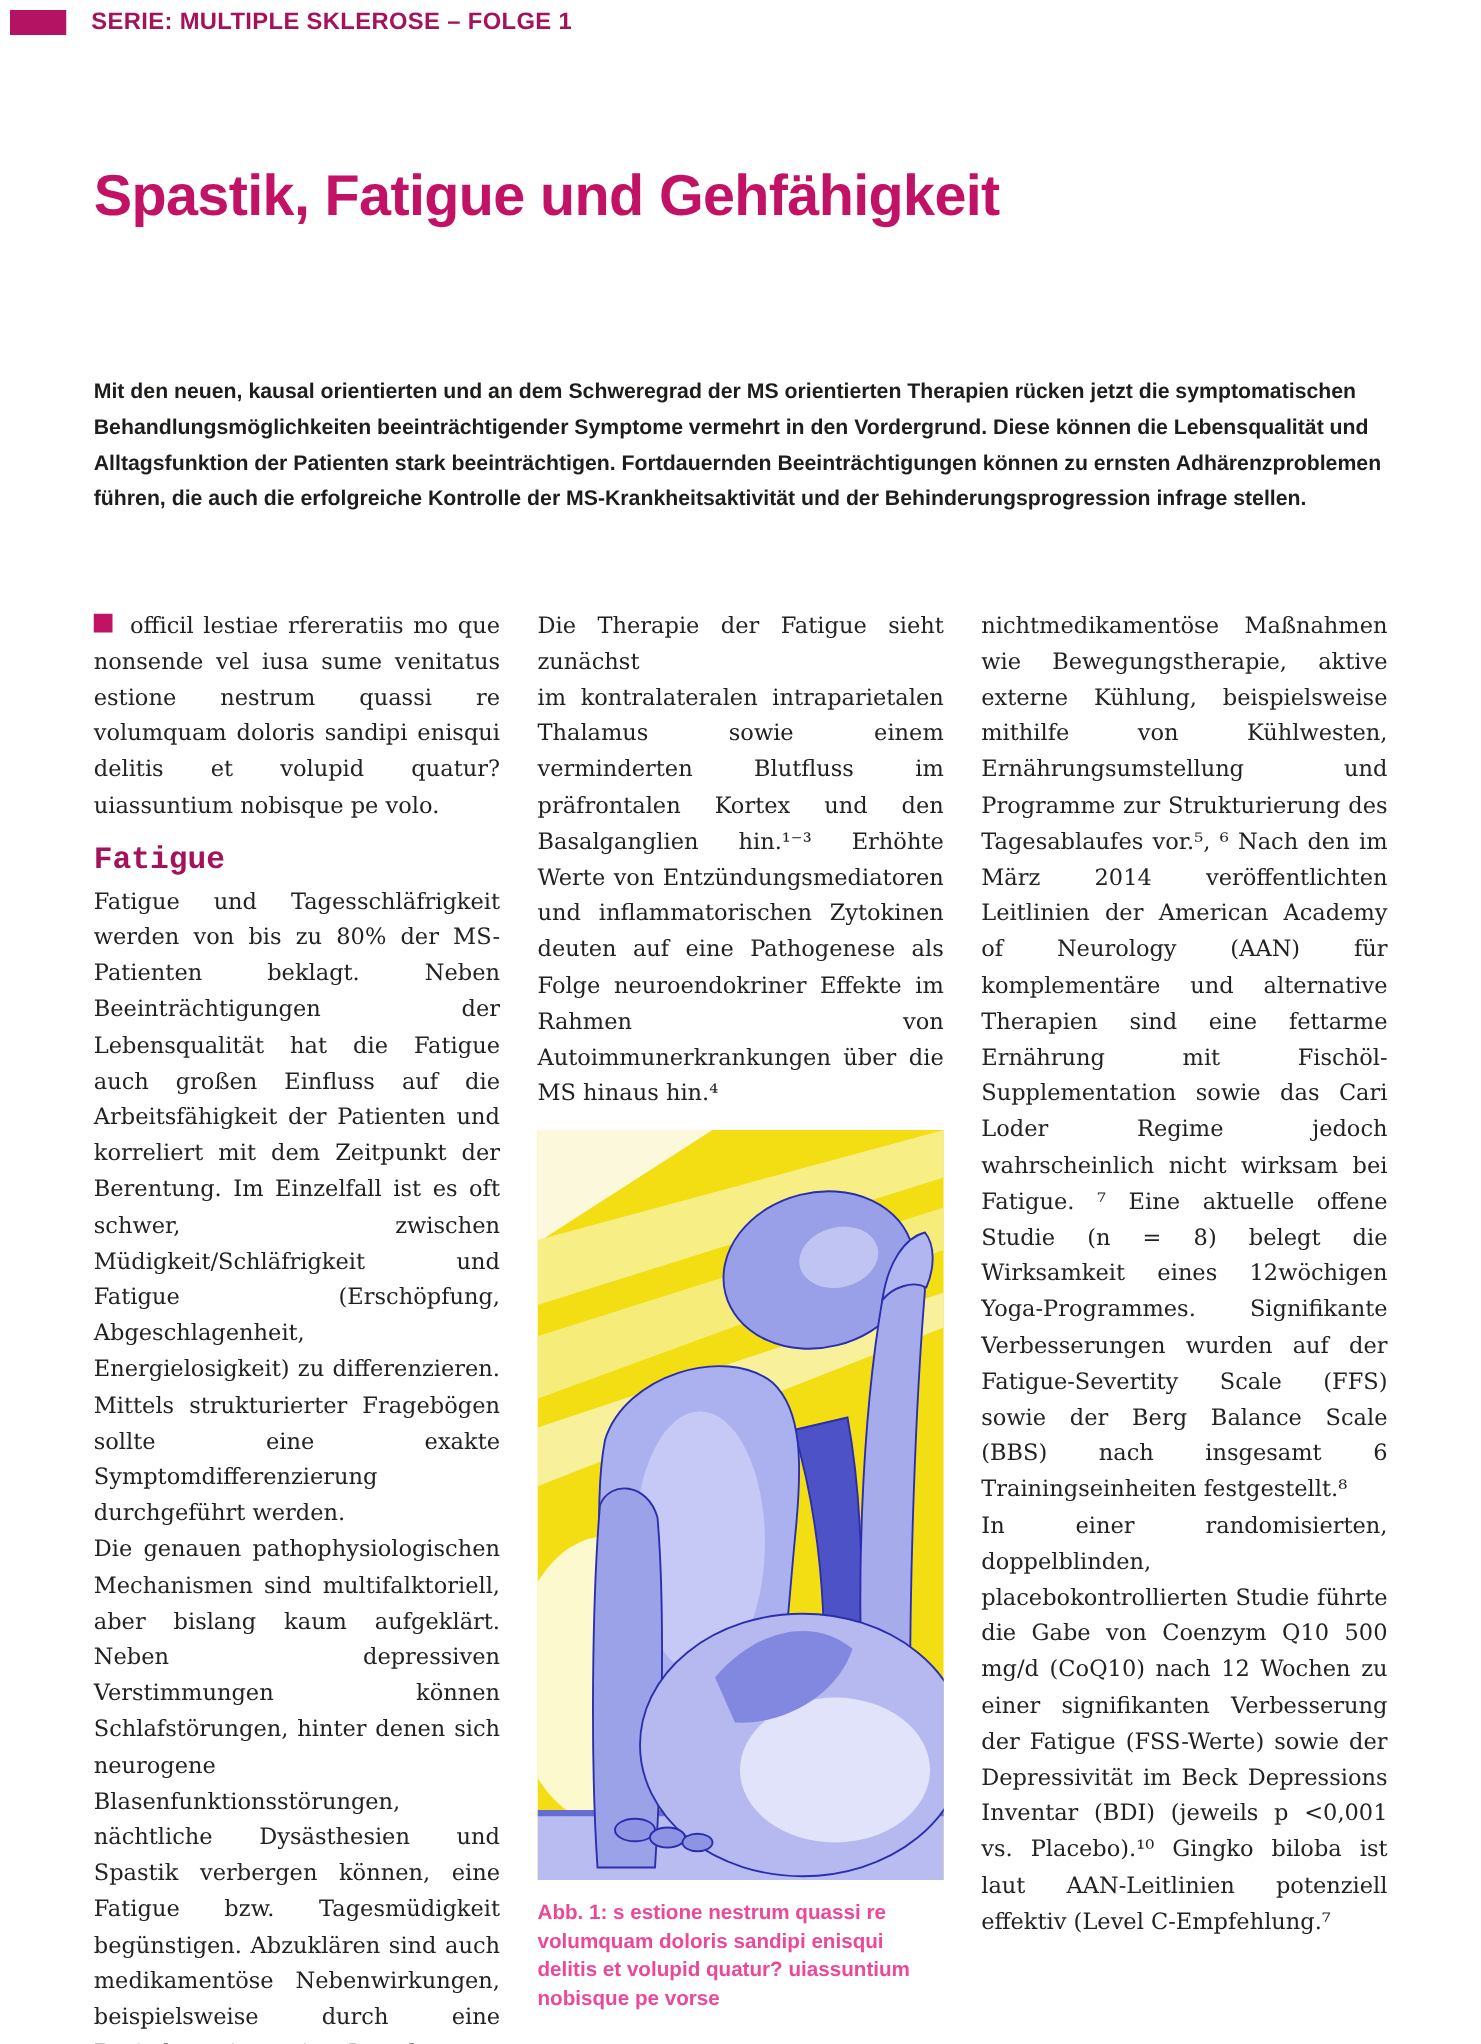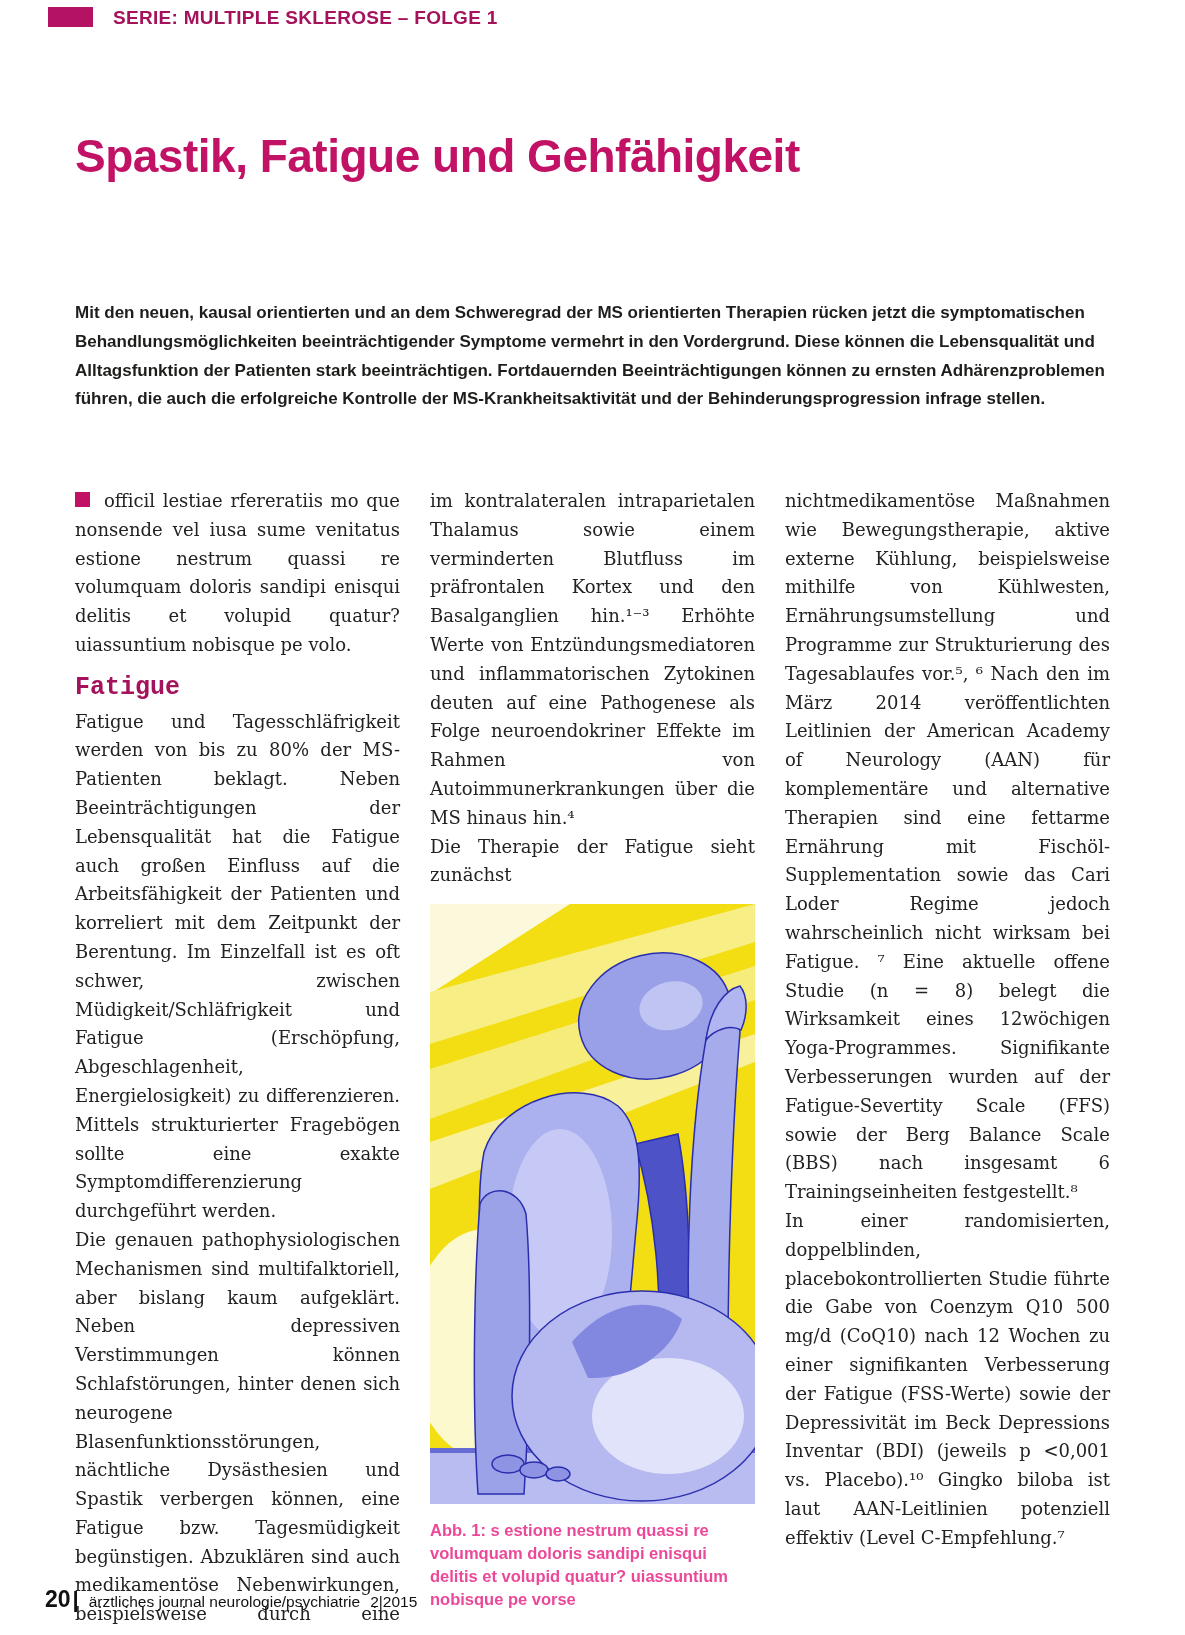--- a/index.html
+++ b/index.html
@@ -8,21 +8,21 @@
     position: relative;
     width: 1185px;
     height: 1635px;
     background: #ffffff;
     overflow: hidden;
     font-family: "Liberation Sans", sans-serif;
     color: #1d1d1b;
   }
 
   
-  .series-header { position: absolute; top: 7px; left: 8px; display: flex; align-items: flex-start; margin-left: 40px; }
+  .series-header { position: absolute; top: 7px; left: 8px; display: flex; align-items: center; }
   .series-marker { width: 45px; height: 20px; background: #b41263; margin-right: 20px; }
   .series-label { font-size: 19px; font-weight: bold; color: #a5125c; letter-spacing: .3px; }
 
   
   .article-title {
     position: absolute; left: 75px; top: 127px;
     font-size: 46px; line-height: 58px; font-weight: bold;
     color: #c11266; letter-spacing: -0.5px;
   }
 
@@ -82,22 +82,22 @@
   <div class="columns">
 
     <div class="col">
       <p class="lead"><span class="bullet"></span><span>officil lestiae rfereratiis mo que nonsende vel iusa sume venitatus estione nestrum quassi re volumquam doloris sandipi enisqui delitis et volupid quatur? uiassuntium nobisque pe volo.</span></p>
       <h2 class="section-heading">Fatigue</h2>
       <p>Fatigue und Tagesschläfrigkeit werden von bis zu 80% der MS-Patienten beklagt. Neben Beeinträchtigungen der Lebensqualität hat die Fatigue auch großen Einfluss auf die Arbeitsfähigkeit der Patienten und korreliert mit dem Zeitpunkt der Berentung. Im Einzelfall ist es oft schwer, zwischen Müdigkeit/Schläfrigkeit und Fatigue (Erschöpfung, Abgeschlagenheit, Energielosigkeit) zu differenzieren. Mittels strukturierter Fragebögen sollte eine exakte Symptomdifferenzierung durchgeführt werden.</p>
       <p>Die genauen pathophysiologischen Mechanismen sind multifalktoriell, aber bislang kaum aufgeklärt. Neben depressiven Verstimmungen können Schlafstörungen, hinter denen sich neurogene Blasenfunktionsstörungen, nächtliche Dysästhesien und Spastik verbergen können, eine Fatigue bzw. Tagesmüdigkeit begünstigen. Abzuklären sind auch medikamentöse Nebenwirkungen, beispielsweise durch eine Basistherapie mit Interferonen. Bildgebende Verfahren wie das fMRT und PET weisen auf Korrelationen erhöhter Fatigue-Scores mit Aktivitätsminderungen</p>
     </div>
 
     <div class="col">
+      <p>Die Therapie der Fatigue sieht zunächst</p>
       <p>im kontralateralen intraparietalen Thalamus sowie einem verminderten Blutfluss im präfrontalen Kortex und den Basalganglien hin.¹⁻³ Erhöhte Werte von Entzündungsmediatoren und inflammatorischen Zytokinen deuten auf eine Pathogenese als Folge neuroendokriner Effekte im Rahmen von Autoimmunerkrankungen über die MS hinaus hin.⁴</p>
-      <p>Die Therapie der Fatigue sieht zunächst</p>
 
       <div class="figure">
         <svg width="325" height="600" viewBox="0 0 325 600">
           <rect width="325" height="600" fill="#f2de12"></rect>
           <polygon points="0,0 140,0 0,90" fill="#fcf8dc"></polygon>
           <polygon points="0,88 325,0 325,38 0,140" fill="#f7ee86"></polygon>
           <polygon points="0,165 325,62 325,96 0,215" fill="#f6ec7a"></polygon>
           <polygon points="0,238 325,130 325,158 0,285" fill="#f8f09a"></polygon>
           <ellipse cx="55" cy="440" rx="75" ry="115" fill="#fdf9cf"></ellipse>
           <rect y="548" width="325" height="52" fill="#b9bcf0"></rect>
@@ -126,20 +126,14 @@
       <div class="caption">Abb. 1: s estione nestrum quassi re volumquam doloris sandipi enisqui delitis et volupid quatur? uiassuntium nobisque pe vorse</div>
     </div>
 
     <div class="col">
       <p>nichtmedikamentöse Maßnahmen wie Bewegungstherapie, aktive externe Kühlung, beispielsweise mithilfe von Kühlwesten, Ernährungsumstellung und Programme zur Strukturierung des Tagesablaufes vor.⁵, ⁶ Nach den im März 2014 veröffentlichten Leitlinien der American Academy of Neurology (AAN) für komplementäre und alternative Therapien sind eine fettarme Ernährung mit Fischöl-Supplementation sowie das Cari Loder Regime jedoch wahrscheinlich nicht wirksam bei Fatigue. ⁷ Eine aktuelle offene Studie (n = 8) belegt die Wirksamkeit eines 12wöchigen Yoga-Programmes. Signifikante Verbesserungen wurden auf der Fatigue-Severtity Scale (FFS) sowie der Berg Balance Scale (BBS) nach insgesamt 6 Trainingseinheiten festgestellt.⁸</p>
       <p>In einer randomisierten, doppelblinden, placebokontrollierten Studie führte die Gabe von Coenzym Q10 500 mg/d (CoQ10) nach 12 Wochen zu einer signifikanten Verbesserung der Fatigue (FSS-Werte) sowie der Depressivität im Beck Depressions Inventar (BDI) (jeweils p &lt;0,001 vs. Placebo).¹⁰ Gingko biloba ist laut AAN-Leitlinien potenziell effektiv (Level C-Empfehlung.⁷</p>
     </div>
 
   </div>
 
-  <div class="footer">
-    <span class="page-number">20</span>
-    <span class="footer-sep">|</span>
-    <span class="journal">ärztliches journal neurologie/psychiatrie</span>
-    <span class="issue">2|2015</span>
-  </div>
 
 </div>
 
 </body></html>

